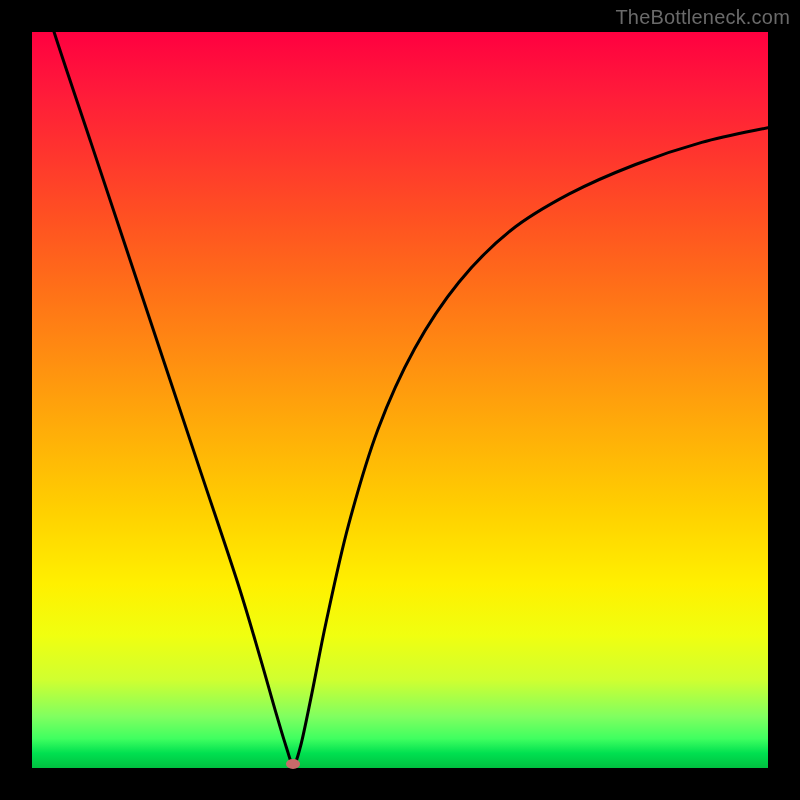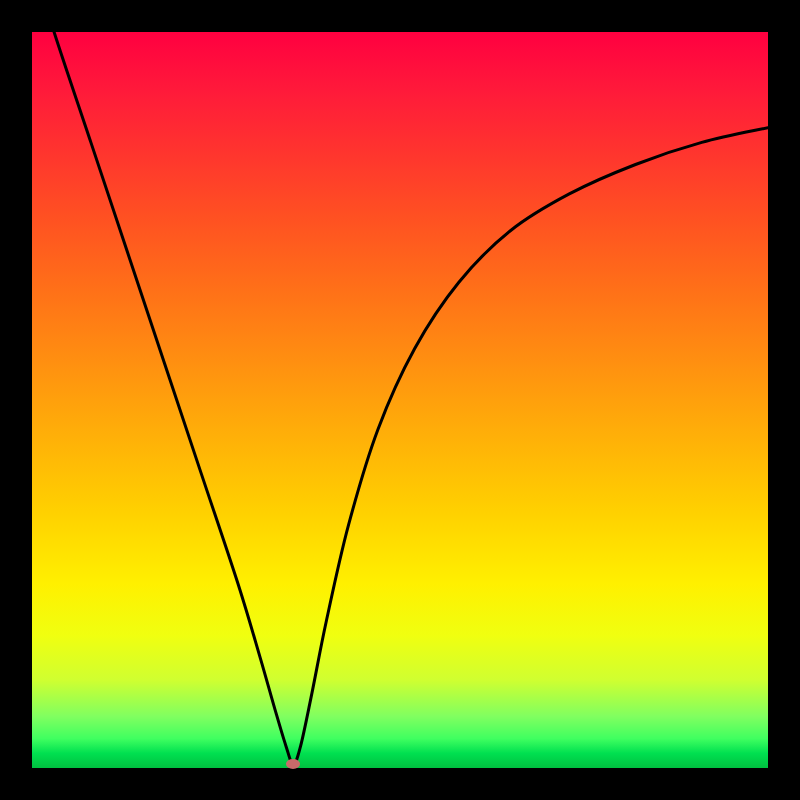--- a/index.html
+++ b/index.html
@@ -63,13 +63,14 @@
 </head>
 <body>
 
 <div class="chart-container">
   <div class="plot-area">
     <svg class="curve-layer" viewBox="0 0 736 736" preserveAspectRatio="none">
       <path id="curve-path" fill="none" stroke="#000000" stroke-width="3" stroke-linejoin="round" stroke-linecap="round" d="M 0 -73.60000000000002 C 3.6799999999999997 -61.33333333333335, 12.266666666666664 -30.666666666666668, 22.08 0 C 31.89333333333333 30.666666666666668, 46.61333333333334 73.59999999999997, 58.88 110.39999999999998 C 71.14666666666668 147.2, 83.41333333333334 184.00000000000006, 95.68 220.80000000000007 C 107.94666666666667 257.6000000000001, 120.21333333333332 294.4, 132.48 331.2 C 144.74666666666667 368, 157.01333333333332 404.79999999999995, 169.28 441.59999999999997 C 181.54666666666668 478.4, 196.26666666666668 521.3333333333334, 206.08 552 C 215.89333333333335 582.6666666666666, 222.02666666666667 604.7466666666667, 228.16 625.6 C 234.29333333333332 646.4533333333334, 238.5866666666667 662.4, 242.88000000000002 677.12 C 247.17333333333335 691.84, 250.85333333333332 704.7199999999999, 253.92 713.92 C 256.9866666666666 723.12, 258.82666666666665 732.32, 261.28 732.32 C 263.7333333333333 732.32, 265.5733333333333 725.5733333333333, 268.64 713.92 C 271.70666666666665 702.2666666666667, 275.38666666666666 683.2533333333333, 279.68 662.4 C 283.97333333333336 641.5466666666666, 288.2666666666667 617.0133333333333, 294.40000000000003 588.8 C 300.53333333333336 560.5866666666666, 307.8933333333334 525.0133333333333, 316.48 493.12 C 325.06666666666666 461.2266666666667, 334.87999999999994 426.88, 345.91999999999996 397.44 C 356.96 368, 369.2266666666667 341.0133333333334, 382.72 316.48 C 396.21333333333337 291.94666666666666, 410.93333333333334 269.8666666666666, 426.88 250.23999999999995 C 442.82666666666665 230.6133333333333, 460.00000000000006 213.44000000000003, 478.40000000000003 198.72000000000003 C 496.8 184.00000000000003, 516.4266666666666 172.95999999999995, 537.28 161.91999999999996 C 558.1333333333333 150.87999999999997, 581.4399999999999 141.0666666666667, 603.52 132.48000000000002 C 625.6 123.89333333333336, 647.68 116.53333333333332, 669.76 110.39999999999998 C 691.84 104.26666666666664, 724.96 98.13333333333328, 736 95.67999999999995"></path>
     </svg>
     <div class="min-dot" id="min-dot" style="left: 261.28px; top: 732.32px; background: rgb(201, 106, 106);"></div>
   </div>
+  <div class="watermark">TheBottleneck.com</div>
 </div>
 
 </body></html>

